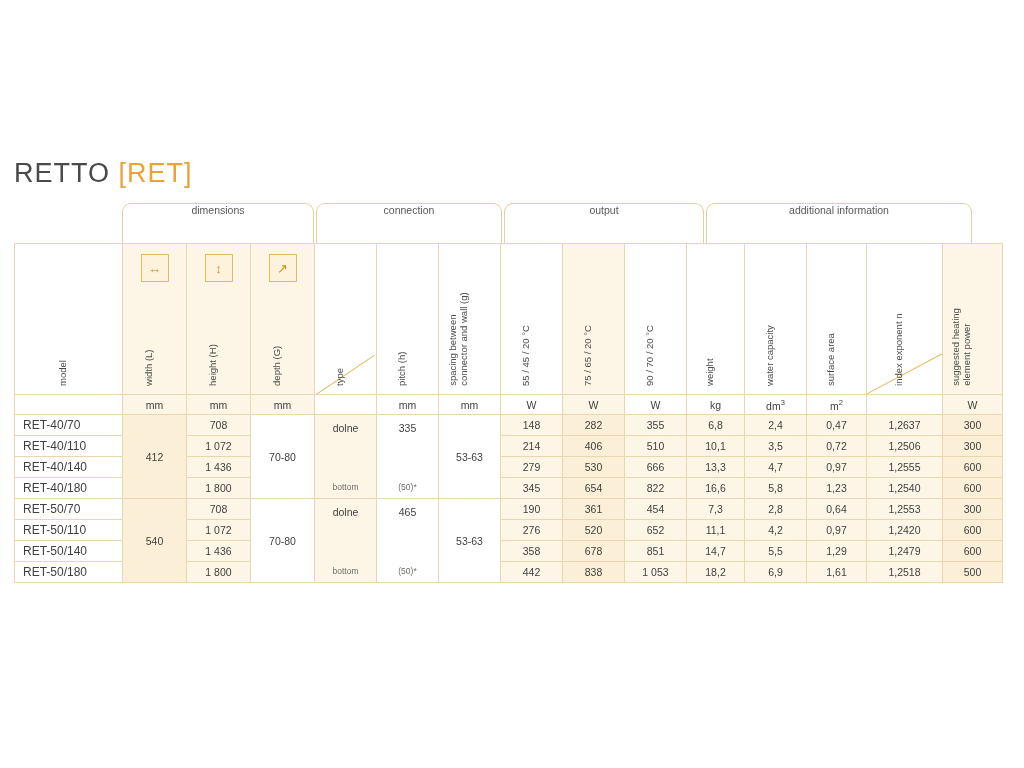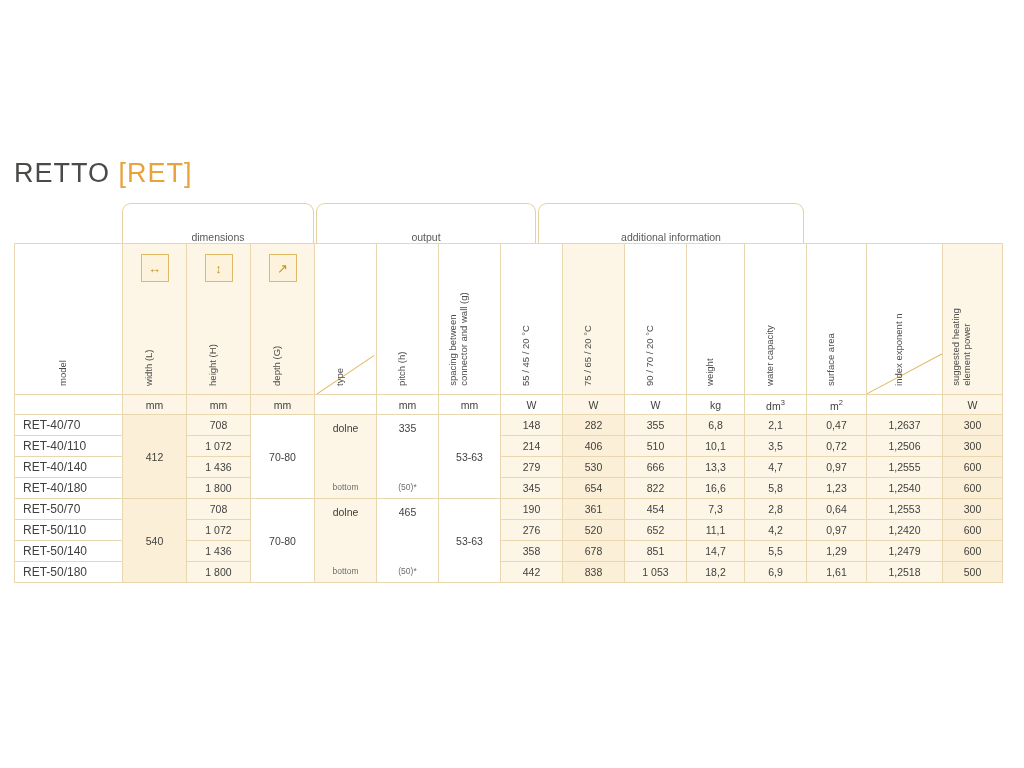--- a/index.html
+++ b/index.html
@@ -38,30 +38,30 @@
     width: 880px;
     height: 40px;
     display: flex;
   }
   .group {
     border: 1px solid #e6cfa0;
     border-bottom: none;
     border-radius: 9px 9px 0 0;
     box-sizing: border-box;
     display: flex;
-    align-items: flex-end;
+    align-items: flex-start;
     justify-content: center;
     font-size: 10.5px;
     color: #595957;
     background: #fff;
     margin-right: 2px;
   }
   .group.dimensions { width: 192px; }
   .group.connection { width: 186px; }
-  .group.output     { width: 220px; }
+  .group.output     { width: 200px; }
   .group.additional { width: 266px; margin-right: 0; }
 
   
   #table-wrap {
     position: absolute;
     left: 14px;
     top: 243px;
     width: 988px;
   }
   table {
@@ -172,20 +172,23 @@
 <div id="page">
 
   <div id="title">
     <span>RETTO</span>
     <span class="code">[RET]</span>
   </div>
 
   <div id="groups">
     <div class="group dimensions">
       <span>dimensions</span>
+    </div>
+    <div class="group connection">
+      <span>connection</span>
     </div>
     <div class="group output">
       <span>output</span>
     </div>
     <div class="group additional">
       <span>additional information</span>
     </div>
   </div>
 
   <div id="table-wrap">
@@ -297,21 +300,21 @@
         </td>
         <td rowspan="4">
           <span>335</span>
           <span class="sub">(50)*</span>
         </td>
         <td rowspan="4">53-63</td>
         <td class="tint">148</td>
         <td class="tint2">282</td>
         <td class="tint">355</td>
         <td class="tint">6,8</td>
-        <td class="tint">2,1</td>
+        <td class="tint">2,4</td>
         <td class="tint">0,47</td>
         <td class="tint">1,2637</td>
         <td class="tint2">300</td>
       </tr>
       <tr class="data">
         <td class="model">RET-40/110</td>
         <td class="tint">1 072</td>
         <td class="tint">214</td>
         <td class="tint2">406</td>
         <td class="tint">510</td>

